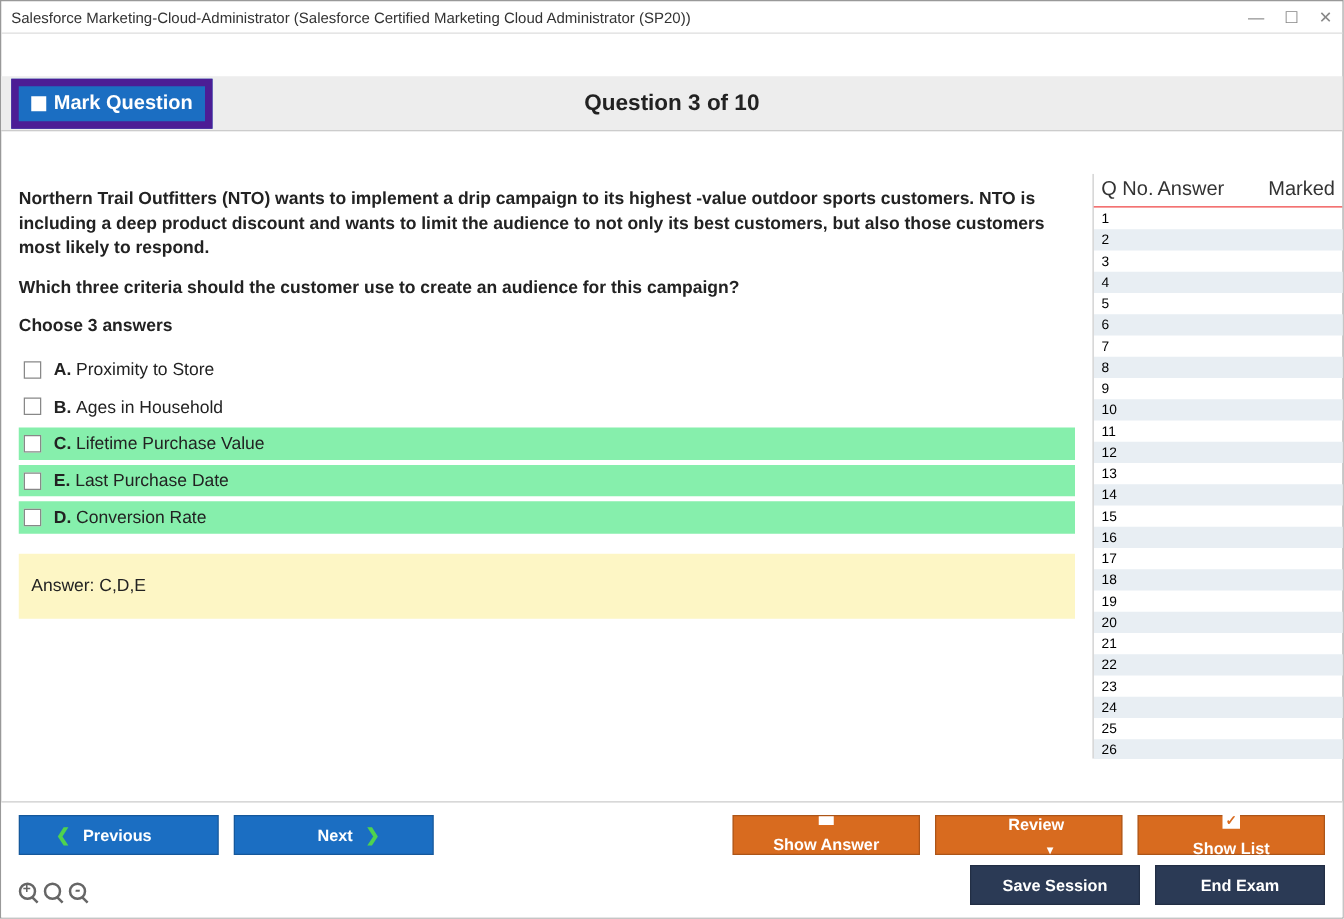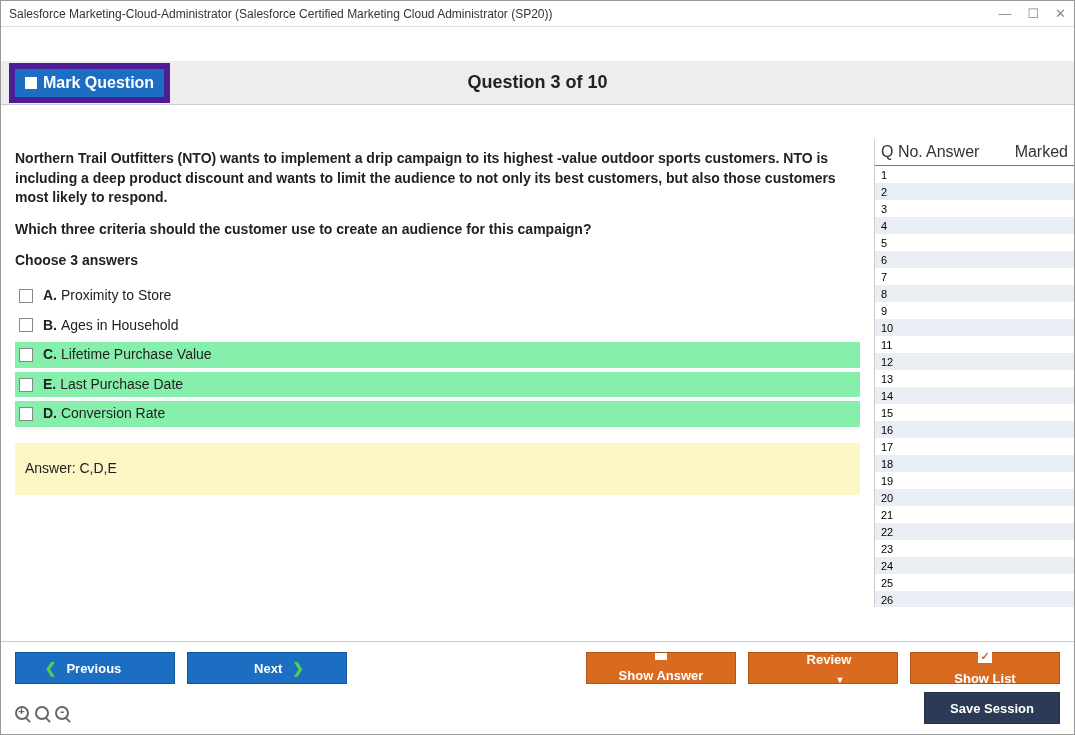--- a/index.html
+++ b/index.html
@@ -240,15 +240,18 @@
             <i class="mag"></i>
           </span>
         <span>
             <i class="mag minus"></i>
           </span>
       </div>
       <div class="spacer"></div>
       <div class="btn navy">
         <span>Save Session</span>
       </div>
+      <div class="btn navy">
+        <span>End Exam</span>
+      </div>
     </div>
   </div>
 </div>
 
 </body></html>

